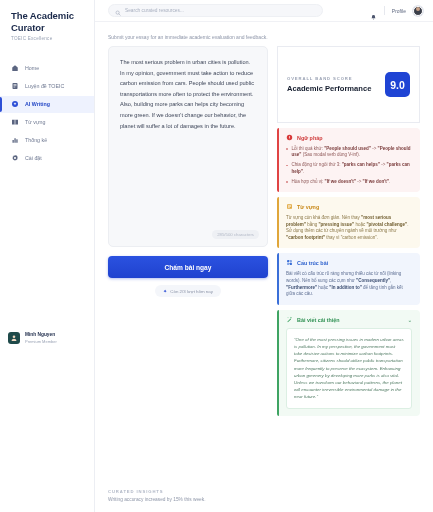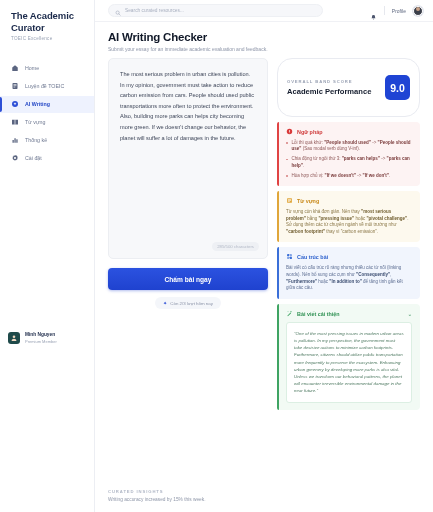--- a/index.html
+++ b/index.html
@@ -129,22 +129,22 @@
     display: flex; align-items: center; gap: 3px;
     font-size: 4.4px; color: #8c94a8;
     background: #f4f6fa; border-radius: 7px; padding: 3px 8px;
   }
   .quota .spark { color: #2d4fd6; font-size: 5px; }
 
   
   .right-col { flex: 1; display: flex; flex-direction: column; gap: 5px; }
 
   .score-card {
-    background: #ffffff; border: 1px solid #e9ebf1; border-radius: 15px;
-    padding: 16px 9px; display: flex; align-items: center;
+    background: #ffffff; border: 1px solid #e9ebf1; border-radius: 0;
+    padding: 25px 9px; display: flex; align-items: center;
   }
   .score-label {
     font-size: 4.2px; color: #9aa2b4; letter-spacing: 0.9px; font-weight: 700;
   }
   .score-name { font-size: 7.6px; font-weight: 700; color: #151d2e; margin-top: 3px; }
   .score-badge {
     margin-left: auto; width: 25px; height: 25px; border-radius: 5px;
     background: #1f44d4; color: #fff; font-size: 10.5px; font-weight: 700;
     display: flex; align-items: center; justify-content: center;
   }
@@ -318,21 +318,20 @@
         </span>
         <span class="divider-v"></span>
         <span class="profile-label">Profile</span>
         <span class="avatar-round">
             <span class="head"></span>
           </span>
       </div>
     </div>
 
     <div class="page-head">
-      <div class="page-title">AI Writing Checker</div>
       <div class="page-sub">Submit your essay for an immediate academic evaluation and feedback.</div>
     </div>
 
     <div class="content">
 
       <div class="left-col">
         <div class="editor">
           <div class="essay-text">The most serious problem in urban cities is pollution. In my opinion, government must take action to reduce carbon emission from cars. People should used public transportations more often to protect the environment. Also, building more parks can helps city becoming more green. If we doesn't change our behavior, the planet will suffer a lot of damages in the future.</div>
           <div class="char-count">285/500 characters</div>
         </div>

